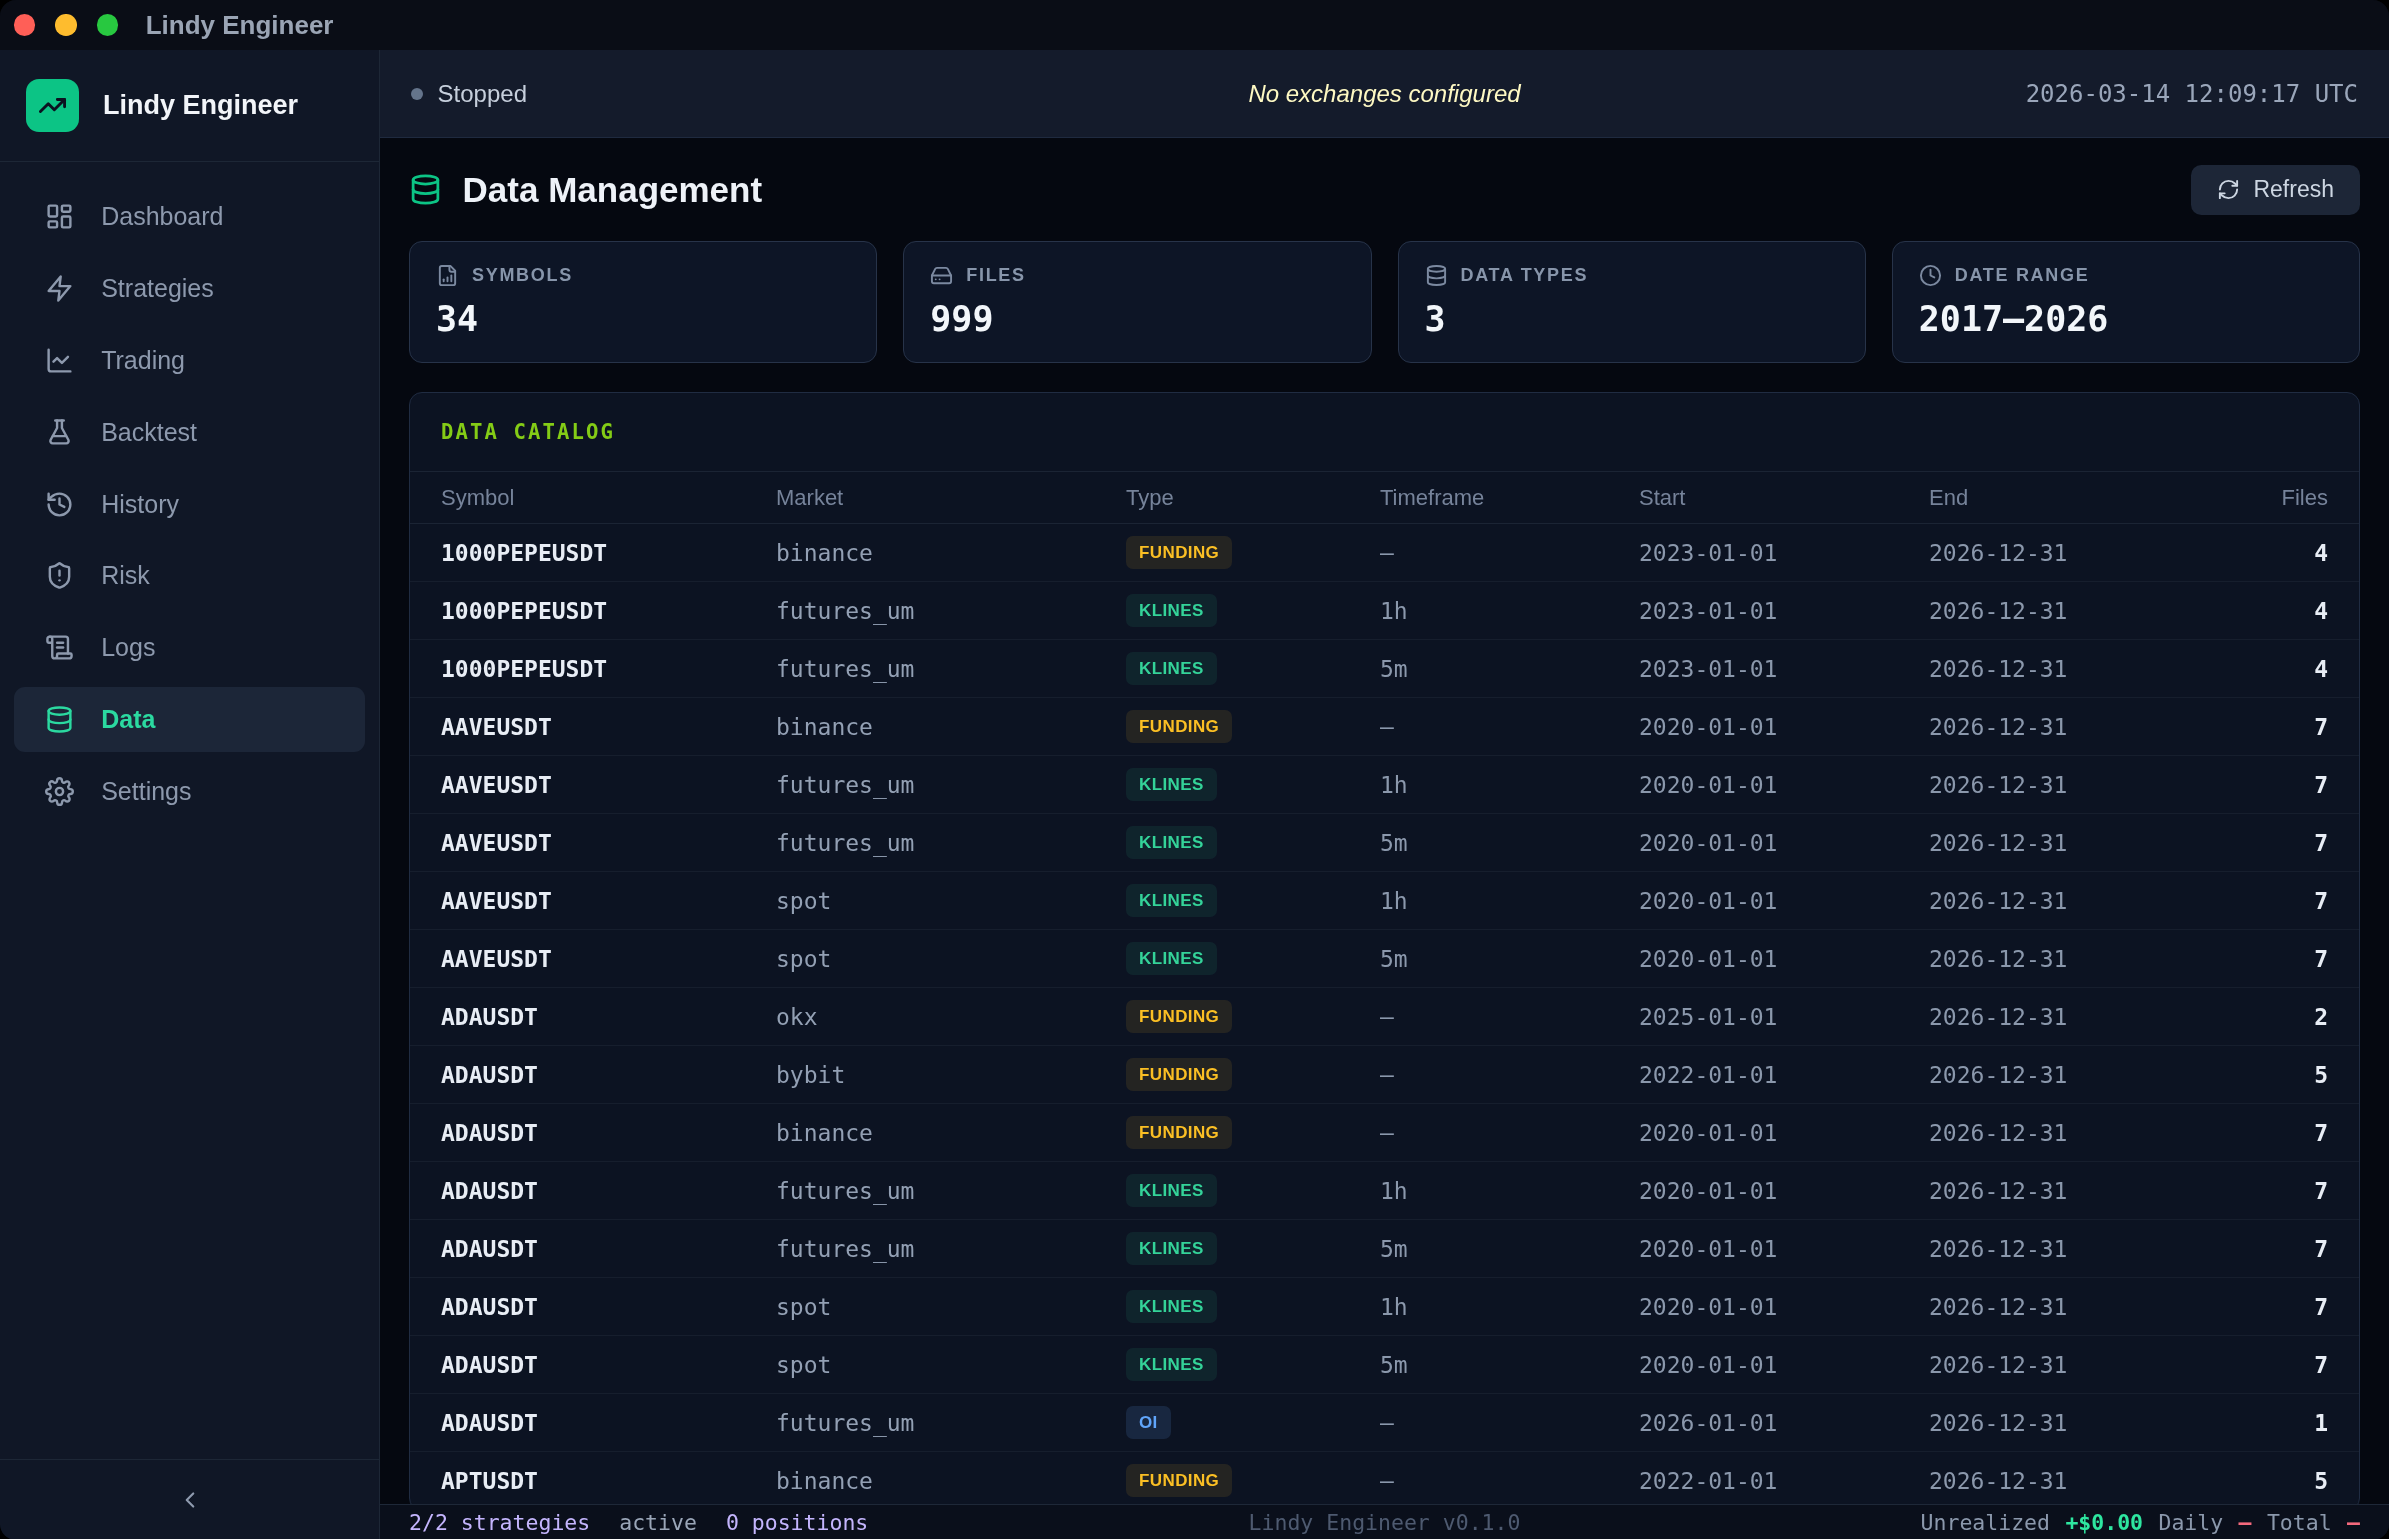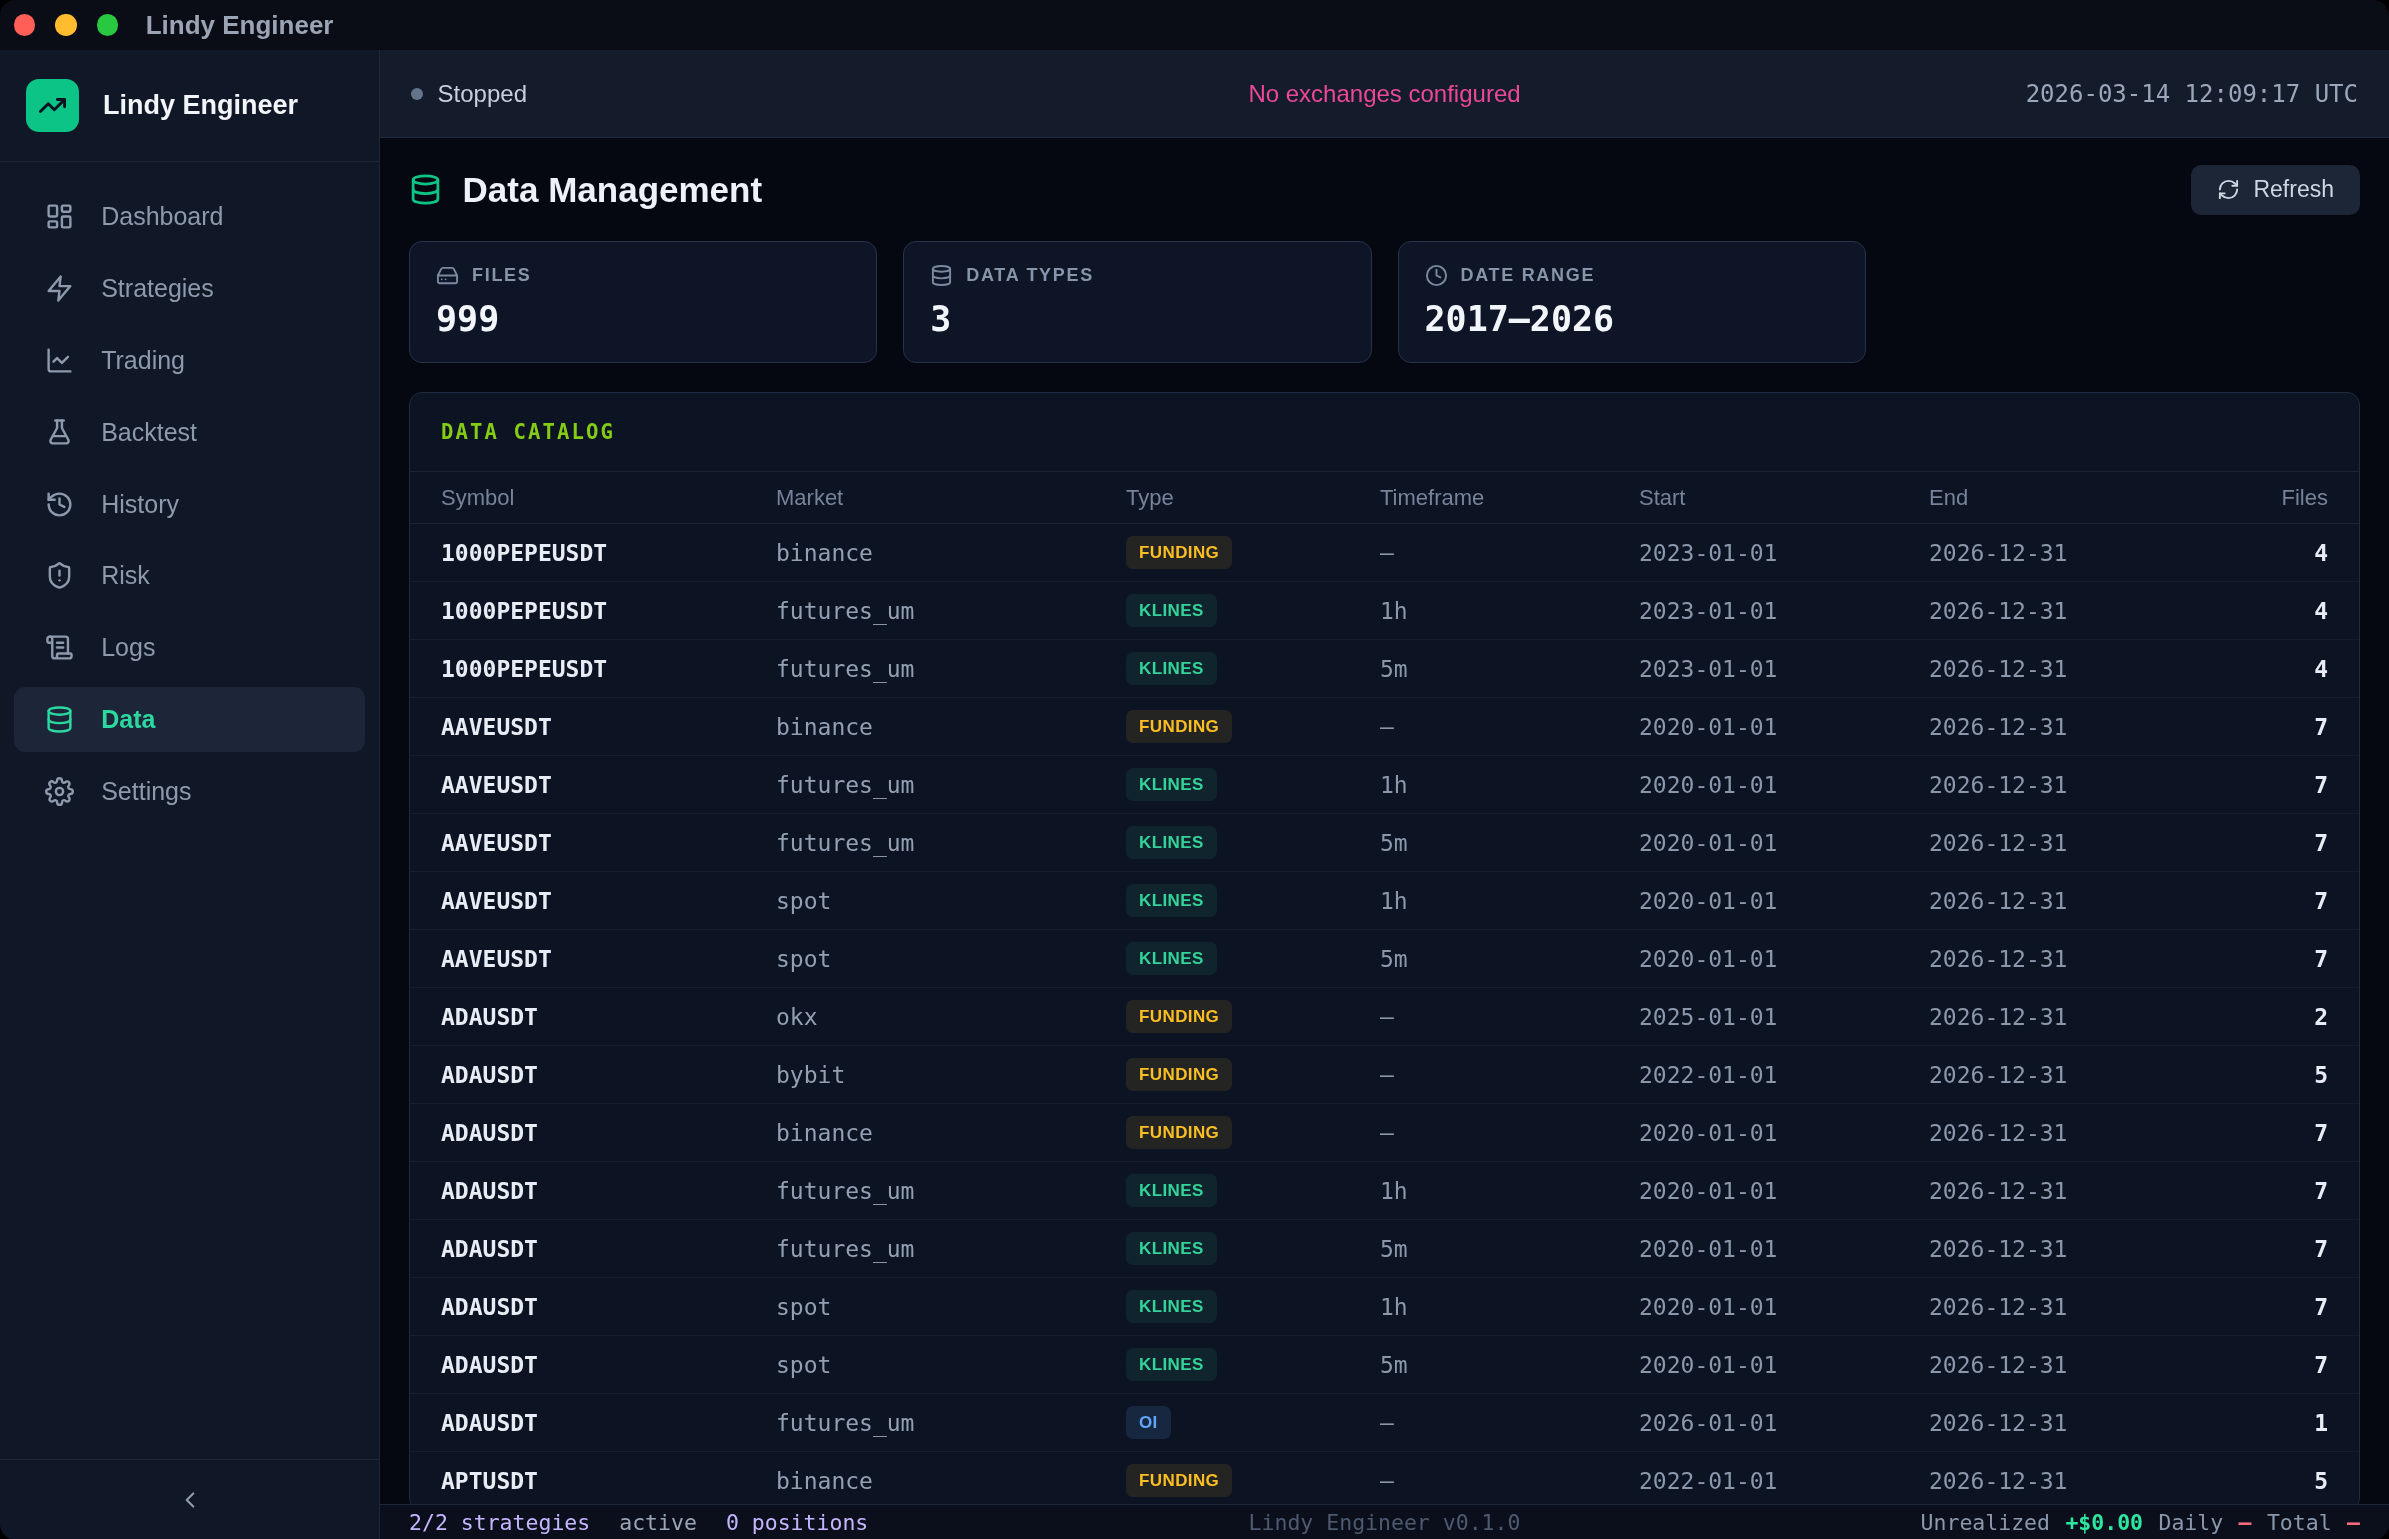--- a/index.html
+++ b/index.html
@@ -34,21 +34,21 @@
   .sidebar-bottom{margin-top:auto;height:81px;flex:none;border-top:0.9px solid #1d2736;display:flex;align-items:center;justify-content:center;}
   .sidebar-bottom svg{width:26px;height:26px;color:#8d99ad;}
 
   
   .main{flex:1;display:flex;flex-direction:column;min-width:0;background:#050810;}
 
   .topbar{height:88px;flex:none;background:#141b2b;border-bottom:0.9px solid #1f2a3f;display:flex;align-items:center;padding:0 31px;position:relative;}
   .engine-status{display:flex;align-items:center;gap:14.6px;}
   .status-dot{width:12px;height:12px;border-radius:50%;background:#64748b;}
   .status-label{font-size:24px;font-weight:500;color:#c6cfdc;}
-  .topbar-msg{position:absolute;left:0;right:0;text-align:center;font-size:24px;color:#ec4899;pointer-events:none;}
+  .topbar-msg{position:absolute;left:0;right:0;text-align:center;font-size:24px;color:#fef9c3;pointer-events:none;font-style:italic;}
   .topbar-clock{margin-left:auto;font-size:24px;color:#9aa6ba;}
 
   .content{flex:1;min-height:0;overflow:hidden;padding:24px 29px 0 29px;}
 
   .page-header{height:55px;display:flex;align-items:center;margin-bottom:24px;}
   .page-title-wrap{display:flex;align-items:center;gap:20.6px;}
   .page-title-wrap svg{width:33px;height:33px;color:#0cc485;}
   .page-title{font-size:35px;font-weight:700;color:#eef2f8;}
   .refresh-btn{margin-left:auto;height:50px;background:#1d2637;border:none;border-radius:10.3px;display:flex;align-items:center;gap:13.7px;padding:0 26px;color:#cdd6e2;font-size:23px;font-weight:500;font-family:"Liberation Sans",sans-serif;cursor:default;}
   .refresh-btn svg{width:23px;height:23px;}
@@ -225,20 +225,33 @@
               <path d="M3 12a9 9 0 0 1 9-9 9.75 9.75 0 0 1 6.74 2.74L21 8"></path>
                 <path d="M21 3v5h-5"></path>
                 <path d="M21 12a9 9 0 0 1-9 9 9.75 9.75 0 0 1-6.74-2.74L3 16"></path>
                 <path d="M8 16H3v5"></path>
             </svg>
             <span>Refresh</span>
           </button>
         </div>
 
         <div class="stats" id="stats">
+  <div class="stat-card">
+    <div class="stat-label">
+      <svg viewBox="0 0 24 24" fill="none" stroke="currentColor" stroke-width="2" stroke-linecap="round" stroke-linejoin="round">
+                  <path d="M15 2H6a2 2 0 0 0-2 2v16a2 2 0 0 0 2 2h12a2 2 0 0 0 2-2V7Z"></path>
+                  <path d="M14 2v4a2 2 0 0 0 2 2h4"></path>
+                  <path d="M8 18v-2"></path>
+                  <path d="M12 18v-4"></path>
+                  <path d="M16 18v-6"></path>
+                </svg>
+      <span>SYMBOLS</span>
+    </div>
+    <div class="stat-value mono">34</div>
+  </div>
 
   <div class="stat-card">
     <div class="stat-label">
       <svg viewBox="0 0 24 24" fill="none" stroke="currentColor" stroke-width="2" stroke-linecap="round" stroke-linejoin="round">
                   <line x1="22" y1="12" x2="2" y2="12"></line>
                   <path d="M5.45 5.11 2 12v6a2 2 0 0 0 2 2h16a2 2 0 0 0 2-2v-6l-3.45-6.89A2 2 0 0 0 16.76 4H7.24a2 2 0 0 0-1.79 1.11z"></path>
                   <line x1="6" y1="16" x2="6.01" y2="16"></line>
                   <line x1="10" y1="16" x2="10.01" y2="16"></line>
                 </svg>
       <span>FILES</span>

